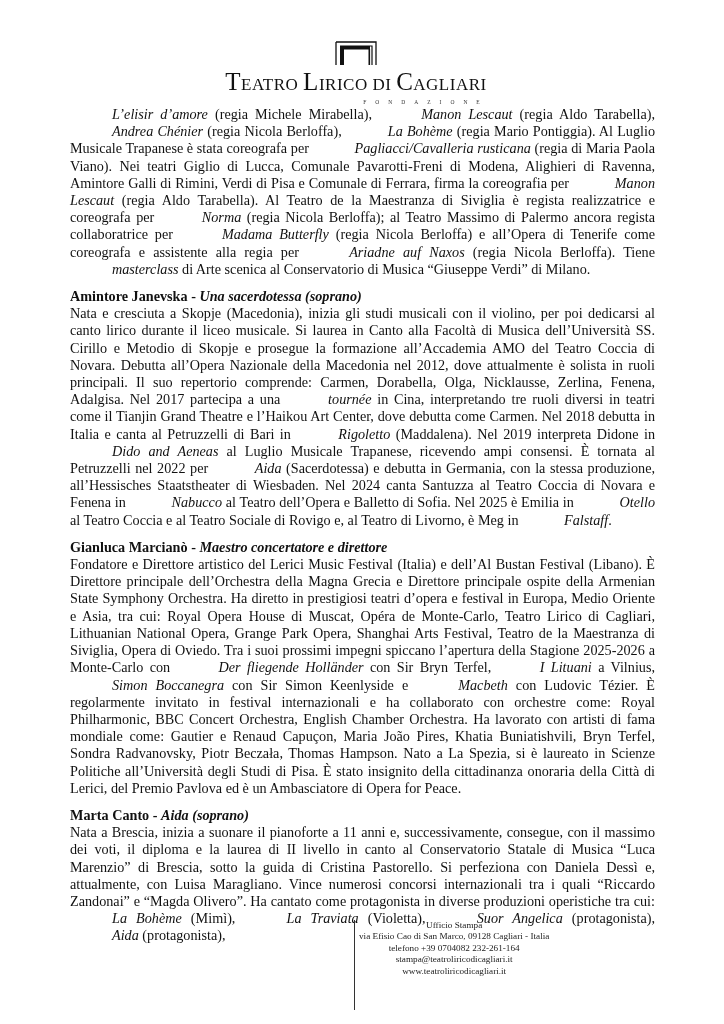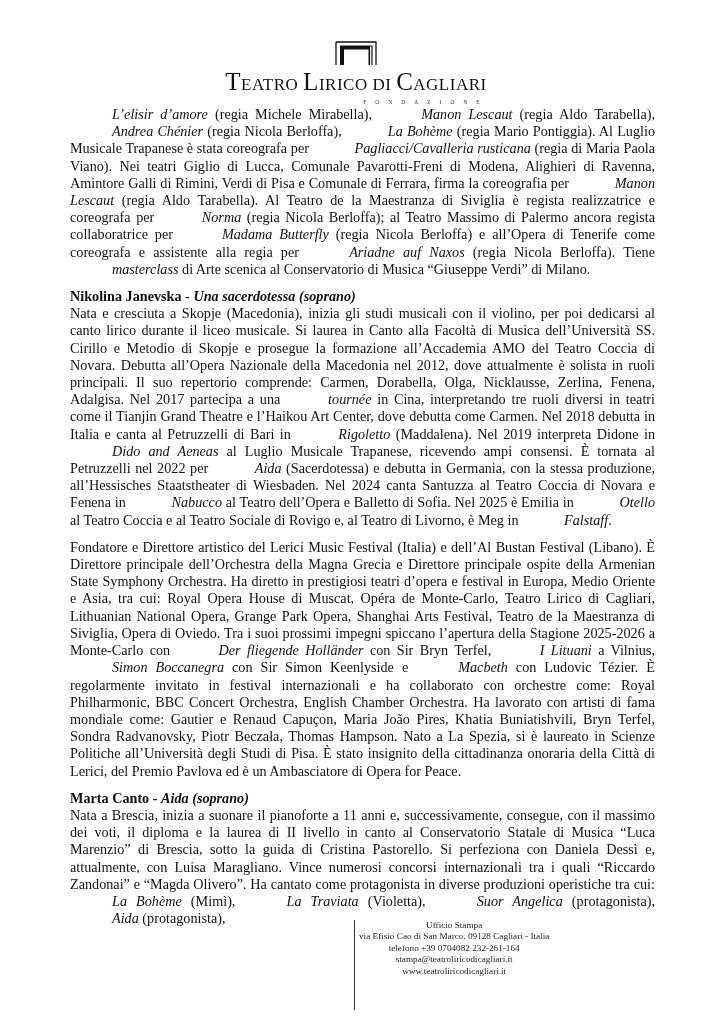--- a/index.html
+++ b/index.html
@@ -51,26 +51,29 @@
   </svg>
   <div class="logo-title" id="logo-title"><span class="cap">T</span><span class="sm">EATRO </span><span class="cap">L</span><span class="sm">IRICO </span><span class="sm">DI </span><span class="cap">C</span><span class="sm">AGLIARI</span></div>
   <div class="logo-sub">FONDAZIONE</div>
 </div>
 
 <div class="content">
   <p class="para"><i>L’elisir d’amore</i><span> (regia Michele Mirabella), </span><i>Manon Lescaut</i><span> (regia Aldo Tarabella), </span><i>Andrea Chénier</i><span> (regia Nicola Berloffa), </span><i>La Bohème</i><span> (regia Mario Pontiggia). Al Luglio Musicale Trapanese è stata coreografa per </span><i>Pagliacci/Cavalleria rusticana</i><span> (regia di Maria Paola Viano). Nei teatri Giglio di Lucca, Comunale Pavarotti-Freni di Modena, Alighieri di Ravenna, Amintore Galli di Rimini, Verdi di Pisa e Comunale di Ferrara, firma la coreografia per </span><i>Manon Lescaut</i><span> (regia Aldo Tarabella). Al Teatro de la Maestranza di Siviglia è regista realizzatrice e coreografa per </span><i>Norma</i><span> (regia Nicola Berloffa); al Teatro Massimo di Palermo ancora regista collaboratrice per </span><i>Madama Butterfly</i><span> (regia Nicola Berloffa) e all’Opera di Tenerife come coreografa e assistente alla regia per </span><i>Ariadne auf Naxos</i><span> (regia Nicola Berloffa). Tiene </span><i>masterclass</i><span> di Arte scenica al Conservatorio di Musica “Giuseppe Verdi” di Milano.</span></p>
 
   <div class="section">
     <p class="heading">
-      <span>Nikolina Janevska</span> - <span class="role">Una sacerdotessa (soprano)</span>
+      <span>Amintore Janevska</span> - <span class="role">Una sacerdotessa (soprano)</span>
     </p>
     <p class="para"><span>Nata e cresciuta a Skopje (Macedonia), inizia gli studi musicali con il violino, per poi dedicarsi al canto lirico durante il liceo musicale. Si laurea in Canto alla Facoltà di Musica dell’Università SS. Cirillo e Metodio di Skopje e prosegue la formazione all’Accademia AMO del Teatro Coccia di Novara. Debutta all’Opera Nazionale della Macedonia nel 2012, dove attualmente è solista in ruoli principali. Il suo repertorio comprende: Carmen, Dorabella, Olga, Nicklausse, Zerlina, Fenena, Adalgisa. Nel 2017 partecipa a una </span><i>tournée</i><span> in Cina, interpretando tre ruoli diversi in teatri come il Tianjin Grand Theatre e l’Haikou Art Center, dove debutta come Carmen. Nel 2018 debutta in Italia e canta al Petruzzelli di Bari in </span><i>Rigoletto</i><span> (Maddalena). Nel 2019 interpreta Didone in </span><i>Dido and Aeneas</i><span> al Luglio Musicale Trapanese, ricevendo ampi consensi. È tornata al Petruzzelli nel 2022 per </span><i>Aida</i><span> (Sacerdotessa) e debutta in Germania, con la stessa produzione, all’Hessisches Staatstheater di Wiesbaden. Nel 2024 canta Santuzza al Teatro Coccia di Novara e Fenena in </span><i>Nabucco</i><span> al Teatro dell’Opera e Balletto di Sofia. Nel 2025 è Emilia in </span><i>Otello</i><span> al Teatro Coccia e al Teatro Sociale di Rovigo e, al Teatro di Livorno, è Meg in </span><i>Falstaff</i><span>.</span></p>
   </div>
 
   <div class="section">
+    <p class="heading">
+      <span>Gianluca Marcianò</span> - <span class="role">Maestro concertatore e direttore</span>
+    </p>
     <p class="para"><span>Fondatore e Direttore artistico del Lerici Music Festival (Italia) e dell’Al Bustan Festival (Libano). È Direttore principale dell’Orchestra della Magna Grecia e Direttore principale ospite della Armenian State Symphony Orchestra. Ha diretto in prestigiosi teatri d’opera e festival in Europa, Medio Oriente e Asia, tra cui: Royal Opera House di Muscat, Opéra de Monte-Carlo, Teatro Lirico di Cagliari, Lithuanian National Opera, Grange Park Opera, Shanghai Arts Festival, Teatro de la Maestranza di Siviglia, Opera di Oviedo. Tra i suoi prossimi impegni spiccano l’apertura della Stagione 2025-2026 a Monte-Carlo con </span><i>Der fliegende Holländer</i><span> con Sir Bryn Terfel, </span><i>I Lituani</i><span> a Vilnius, </span><i>Simon Boccanegra</i><span> con Sir Simon Keenlyside e </span><i>Macbeth</i><span> con Ludovic Tézier. È regolarmente invitato in festival internazionali e ha collaborato con orchestre come: Royal Philharmonic, BBC Concert Orchestra, English Chamber Orchestra. Ha lavorato con artisti di fama mondiale come: Gautier e Renaud Capuçon, Maria João Pires, Khatia Buniatishvili, Bryn Terfel, Sondra Radvanovsky, Piotr Beczała, Thomas Hampson. Nato a La Spezia, si è laureato in Scienze Politiche all’Università degli Studi di Pisa. È stato insignito della cittadinanza onoraria della Città di Lerici, del Premio Pavlova ed è un Ambasciatore di Opera for Peace.</span></p>
   </div>
 
   <div class="section">
     <p class="heading">
       <span>Marta Canto</span> - <span class="role">Aida (soprano)</span>
     </p>
     <p class="para"><span>Nata a Brescia, inizia a suonare il pianoforte a 11 anni e, successivamente, consegue, con il massimo dei voti, il diploma e la laurea di II livello in canto al Conservatorio Statale di Musica “Luca Marenzio” di Brescia, sotto la guida di Cristina Pastorello. Si perfeziona con Daniela Dessì e, attualmente, con Luisa Maragliano. Vince numerosi concorsi internazionali tra i quali “Riccardo Zandonai” e “Magda Olivero”. Ha cantato come protagonista in diverse produzioni operistiche tra cui: </span><i>La Bohème</i><span> (Mimì), </span><i>La Traviata</i><span> (Violetta), </span><i>Suor Angelica</i><span> (protagonista), </span><i>Aida</i><span> (protagonista),</span></p>
   </div>
 </div>

